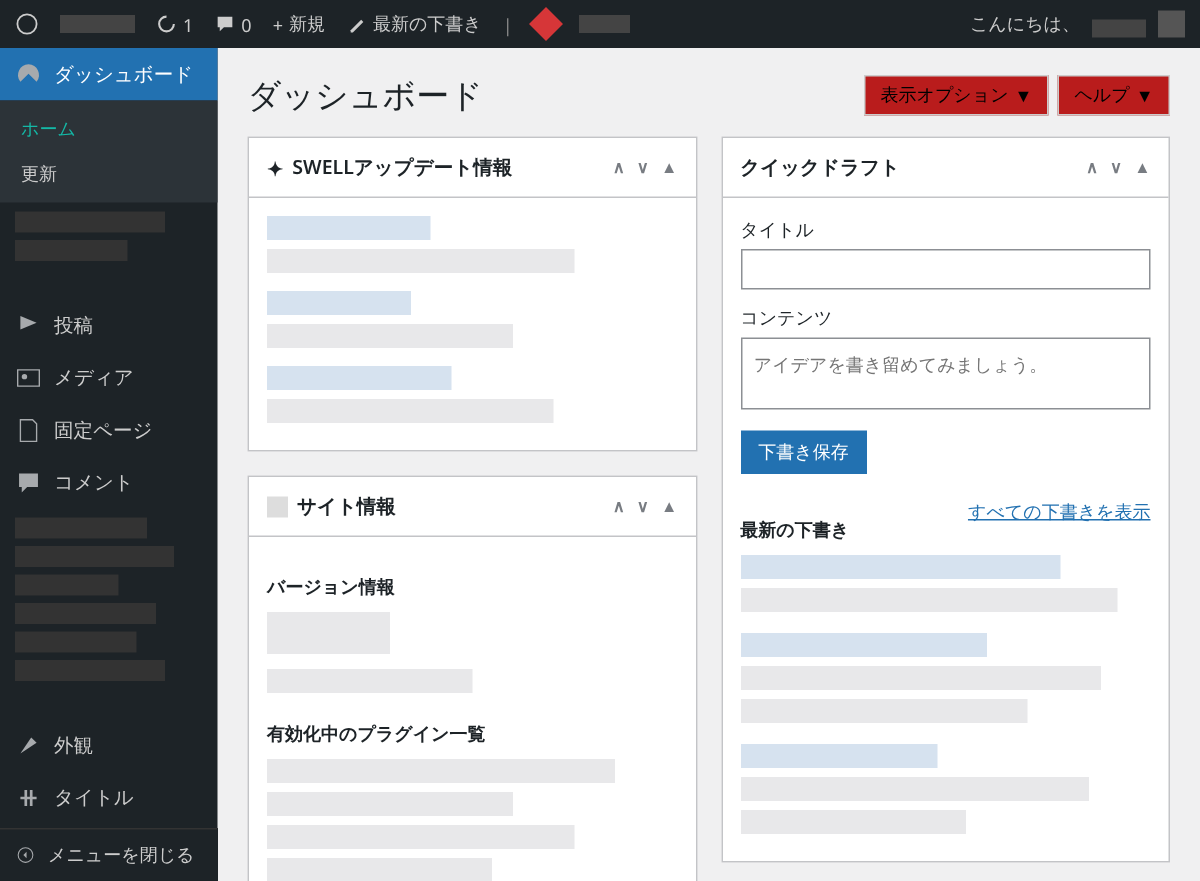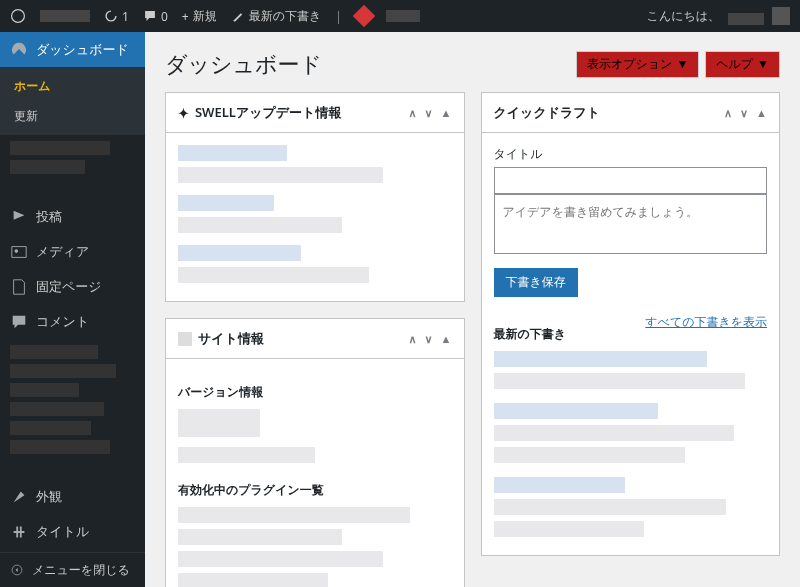--- a/index.html
+++ b/index.html
@@ -9,21 +9,21 @@
 .topbar .right{margin-left:auto;display:flex;align-items:flex-end;gap:8px}
 .topbar .item{display:flex;align-items:center;gap:4px}
 .topbar svg{fill:#ccc}
 .redact-bar{display:inline-block;background:#444;height:12px;vertical-align:middle}
 .layout{display:flex;min-height:calc(100vh - 32px)}
 .sidebar{width:145px;background:#1d2327;color:#ccc;font-size:13px;position:relative}
 .sidebar .row{display:flex;align-items:center;gap:8px;padding:8px 10px;cursor:pointer}
 .sidebar .row.active{background:#2271b1;color:#fff}
 .sidebar .sub{background:#2c3338;padding:4px 0}
 .sidebar .sub .srow{padding:6px 14px;cursor:pointer;font-size:12px}
-.sidebar .sub .srow.active{color:#eab308;font-weight:700}
+.sidebar .sub .srow.active{color:#14b8a6;font-weight:400}
 .sidebar .sep{height:14px}
 .sidebar .redact{padding:6px 10px}
 .sidebar .redact-block{background:#333;height:14px;margin-bottom:5px}
 .sidebar .collapse{position:fixed;bottom:0;left:0;width:145px;background:#1d2327;border-top:1px solid #333;padding:8px 10px;display:flex;align-items:center;gap:8px;cursor:pointer;font-size:12px}
 .sidebar svg{fill:#a7aaad;flex-shrink:0}
 .main{flex:1;padding:0 20px 20px;overflow:auto}
 .pagehead{display:flex;align-items:center;padding:16px 0 12px}
 .pagehead h1{font-size:22px;font-weight:400}
 .pagehead .buttons{margin-left:auto;display:flex;gap:6px}
 .scrbtn{border:1px solid #ccc;background:#b91c1c;padding:4px 10px;font-size:12px;display:flex;align-items:center;gap:4px;cursor:pointer}
@@ -31,21 +31,21 @@
 .col{flex:1;display:flex;flex-direction:column;gap:16px}
 .box{border:1px solid #c3c4c7;background:#fff}
 .box-h{border-bottom:1px solid #c3c4c7;padding:10px 12px;display:flex;align-items:center;gap:6px;font-weight:600;font-size:13px}
 .box-h .ctrls{margin-left:auto;display:flex;gap:8px;color:#787c82;font-size:11px}
 .box-h .ctrls span{cursor:pointer}
 .box-b{padding:12px}
 .redact-text{background:#e8e8ea;height:16px;margin-bottom:6px}
 .redact-alt{background:#d6e2ef;height:16px;margin-bottom:6px}
 .label{font-size:12px;display:block;margin-bottom:4px}
 .txtin{width:100%;border:1px solid #8c8f94;padding:5px 8px;font-size:13px}
-.txta{width:100%;border:1px solid #8c8f94;padding:8px;font-size:12px;height:60px;resize:none;font-family:inherit;color:#14532d}
+.txta{width:100%;border:1px solid #8c8f94;padding:8px;font-size:12px;height:48px;resize:none;font-family:inherit;color:#14532d}
 .pbtn{background:#2271b1;color:#fff;border:none;padding:6px 12px;font-size:12px;cursor:pointer;margin-top:10px}
 .subhead{font-weight:600;font-size:12px;margin-top:12px}
 .link{color:#2271b1;text-decoration:underline;cursor:pointer;font-size:12px}
 .drafts-row{display:flex;justify-content:space-between;margin-bottom:8px}
 .diamond{width:16px;height:16px;background:#d63638;transform:rotate(45deg)}
 </style>
 </head>
 <body>
 
 <div class="topbar">
@@ -241,20 +241,21 @@
               <span>クイックドラフト</span>
               <div class="ctrls">
                 <span>∧</span>
                 <span>∨</span>
                 <span>▲</span>
               </div>
             </div>
           <div class="box-b">
             <label class="label">タイトル</label>
             <input class="txtin" style="">
+            <label class="label" style="margin-top:10px">コンテンツ</label>
             <textarea class="txta" placeholder="アイデアを書き留めてみましょう。" style=""></textarea>
             <button class="pbtn">下書き保存</button>
             <div class="drafts-row" style="margin-top:16px">
               <span class="subhead">最新の下書き</span>
               <span class="link">すべての下書きを表示</span>
             </div>
             <div class="redact-alt" style="width:78%"></div><div class="redact-text" style="width:92%"></div>
             <div style="height:8px"></div>
             <div class="redact-alt" style="width:60%"></div><div class="redact-text" style="width:88%"></div>
             <div class="redact-text" style="width:70%"></div>

